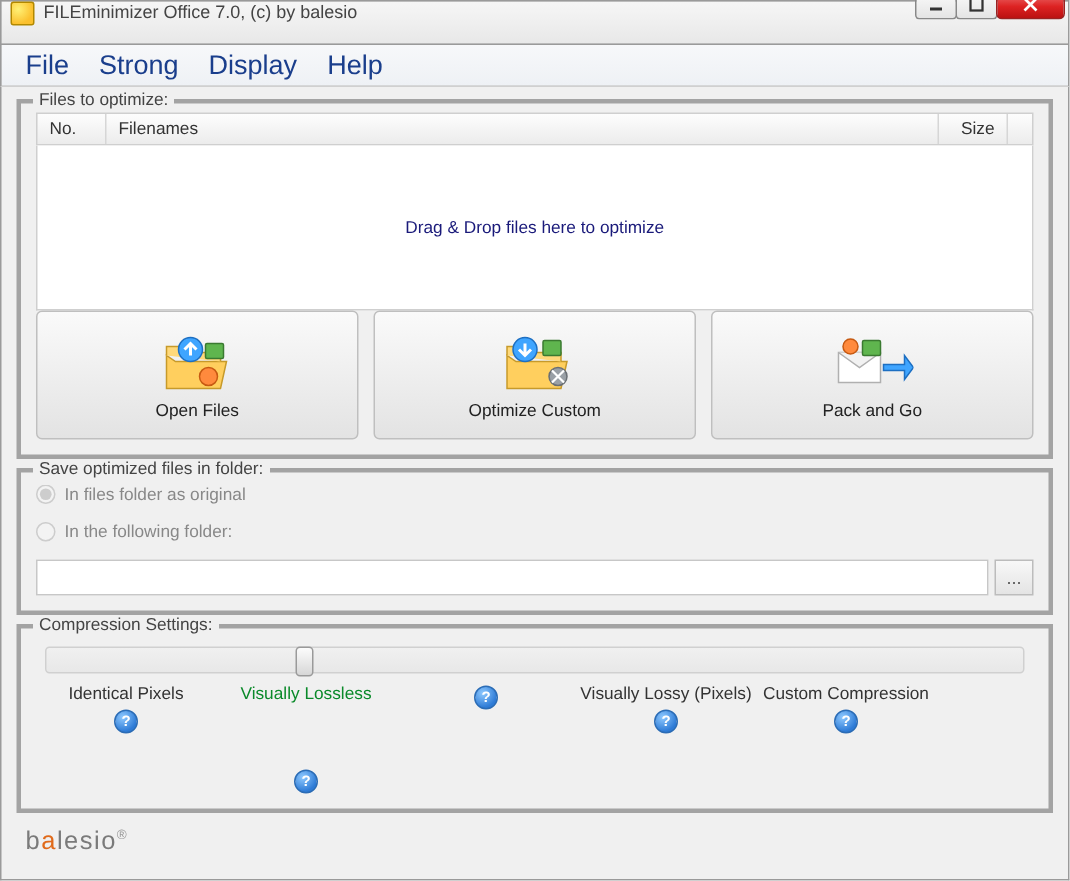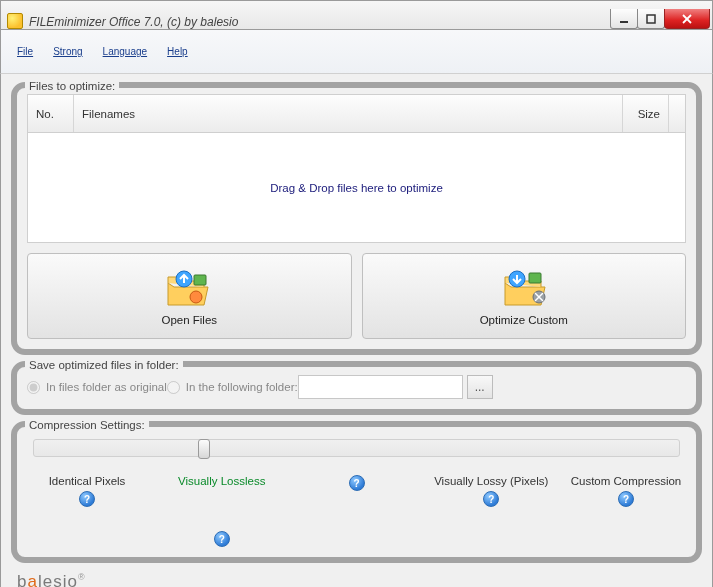--- a/index.html
+++ b/index.html
@@ -1,64 +1,64 @@
 <!DOCTYPE html>
 <html><head>
 <meta charset="utf-8">
 <style>
 * { box-sizing: border-box; margin: 0; padding: 0; font-family: "Segoe UI", Tahoma, sans-serif; }
 body { background: #ccc; width: 713px; height: 587px; overflow: hidden; }
 
 
-.titlebar { height: 30px; background: linear-gradient(#f6f6f6, #e8e8e8); border: 1px solid #9a9a9a; display: flex; align-items: flex-end; padding-left: 6px; font-style: italic; }
+.titlebar { height: 30px; background: linear-gradient(#f6f6f6, #e8e8e8); border: 1px solid #9a9a9a; display: flex; align-items: flex-start; padding-left: 6px; }
 .titlebar .app-icon { width: 16px; height: 16px; margin-right: 6px; background: radial-gradient(circle at 30% 30%, #fff176, #fbc02d 70%); border:1px solid #b28900; border-radius:2px; }
 .titlebar .title { font-size: 12px; color: #444; flex: 1; }
 .titlebar .winbtns { display: flex; height: 20px; margin-right:2px; margin-top:-8px;}
 .titlebar .winbtn { width: 28px; height: 20px; border:1px solid #888; border-top:none; display:flex; align-items:center; justify-content:center; font-size:10px; background:linear-gradient(#fdfdfd,#e4e4e4); margin-left:-1px;}
 .titlebar .winbtn.min, .titlebar .winbtn.max { color:#333; border-radius:0 0 3px 3px;}
 .titlebar .winbtn.close { width:46px; background:linear-gradient(#f08080,#d22 60%,#b11); color:#fff; border-color:#922; border-radius:0 0 4px 4px;}
 .titlebar .winbtn svg { width:10px; height:10px; }
 
 
-.menubar { height: 44px; background: linear-gradient(#f7f8fa,#eef1f5); border-left:1px solid #9a9a9a; border-right:1px solid #9a9a9a; border-bottom:1px solid #d0d0d0; display:flex; align-items:center; padding:0 6px; font-size:10px; color:#1a3e8c;text-decoration:underline;}
+.menubar { height: 28px; background: linear-gradient(#f7f8fa,#eef1f5); border-left:1px solid #9a9a9a; border-right:1px solid #9a9a9a; border-bottom:1px solid #d0d0d0; display:flex; align-items:center; padding:0 6px; font-size:18px; color:#1a3e8c;}
 .menubar .menuitem { padding: 4px 10px; cursor:default; }
 
 
 .client { border:1px solid #9a9a9a; border-top:none; background:#f0f0f0; padding:8px 10px 6px 10px; height:529px; display:flex; flex-direction:column; gap:6px;}
 
 
-.groupbox { border:6px solid #a3a3a3; border-radius:14px; padding:10px 10px 10px 10px; position:relative; background:#f0f0f0;}
+.groupbox { border:3px solid #a3a3a3; border-radius:0; padding:10px 10px 10px 10px; position:relative; background:#f0f0f0;}
 .groupbox > .legend { position:absolute; top:-8px; left:8px; background:#f0f0f0; padding:0 4px; font-size:11.5px; color:#444;}
 
 
 .files-area { padding-top:6px; }
-.listhdr { display:flex; background:linear-gradient(#fdfdfd,#ececec); border:1px solid #cfcfcf; font-size:11.5px; color:#333; height:39px; align-items:center;justify-content:flex-end;}
+.listhdr { display:flex; background:linear-gradient(#fdfdfd,#ececec); border:1px solid #cfcfcf; font-size:11.5px; color:#333; height:22px; align-items:center;justify-content:flex-end;}
 .listhdr .col { padding:0 8px; border-right:1px solid #d6d6d6; height:100%; display:flex; align-items:center;}
 .listhdr .col.no{ width:46px;} .listhdr .col.fn{ flex:1;} .listhdr .col.sz{ width:46px; justify-content:flex-end;} .listhdr .col.pad{ width:14px; border-right:none;}
 .listbody { border:1px solid #cfcfcf; border-top:none; height:110px; background:#fff; display:flex; align-items:center; justify-content:center; font-size:11.5px; color:#1a1a7a;}
 
 
-.bigbtn-row { display:flex; gap:10px; margin-top:10px;}
+.bigbtn-row { display:flex; gap:10px; }
 .bigbtn { flex:1; height:86px; border:1px solid #bfbfbf; border-radius:4px; background:linear-gradient(#fafafa,#e3e3e3); display:flex; flex-direction:column; align-items:center; justify-content:center; font-size:11.5px; color:#222; cursor:default;}
 .bigbtn .icon { height:44px; display:flex; align-items:center; justify-content:center; margin-bottom:3px;}
 
 
-.save-group { display:flex; flex-direction:row; gap:0; padding-top:8px;}
+.save-group { display:flex; flex-direction:column; gap:12px; padding-top:8px;justify-content:flex-end;}
 .radio-row { display:flex; align-items:center; gap:6px; font-size:11.5px; color:#888;}
 .radio-row input[type=radio]{ accent-color:#888;}
 .path-row { display:flex; gap:4px;}
 .path-row input[type=text]{ flex:1; height:24px; border:1px solid #c7c7c7; background:#fff; font-size:12px; padding:0 4px;}
 .path-row button{ width:26px; height:24px; border:1px solid #bcbcbc; background:linear-gradient(#f8f8f8,#e4e4e4); font-size:12px; color:#555;}
 
 
 .comp-group { padding-top:10px;}
 .slider-area { padding:2px 6px 0 6px; }
 .slider-track { position:relative; height:18px; border:1px solid #d0d0d0; background:linear-gradient(#f0f0f0,#e8e8e8); border-radius:3px;}
 .slider-thumb { position:absolute; top:-1px; width:12px; height:20px; background:linear-gradient(#fcfcfc,#d7d7d7); border:1px solid #9a9a9a; border-radius:3px;}
-.comp-labels { margin-top:18px; display:flex; justify-content:space-between; font-size:11.5px; color:#333;}
+.comp-labels { margin-top:8px; display:flex; justify-content:flex-start; font-size:11.5px; color:#333;}
 .comp-labels .lab { display:flex; flex-direction:column; align-items:center; gap:4px; width:120px; text-align:center;}
 .comp-labels .lab.active { color:#0a8a2a;gap:44px; }
 .helpicon { width:16px; height:16px; border-radius:50%; background:radial-gradient(circle at 35% 30%, #8ec9ff, #2e7bd6 70%); display:flex; align-items:center; justify-content:center; color:#fff; font-size:10px; font-weight:bold; border:1px solid #2b6cb5;}
 
 
 .footer { display:flex; align-items:center; padding:0 6px; height:26px;}
 .logo { font-size:17px; color:#7a7a7a; letter-spacing:1px; font-family:"Segoe UI", sans-serif;text-align:center;}
 .logo b{ color:#e06a1a; font-weight:normal;}
 .logo .reg{ font-size:9px; vertical-align:top; color:#999;}
 
@@ -85,21 +85,21 @@
           <line x1="1" y1="1" x2="9" y2="9" stroke="#fff" stroke-width="1.8"></line>
           <line x1="9" y1="1" x2="1" y2="9" stroke="#fff" stroke-width="1.8"></line>
         </svg>
       </div>
   </div>
 </div>
 
 <div class="menubar">
   <div class="menuitem">File</div>
   <div class="menuitem">Strong</div>
-  <div class="menuitem">Language</div>
+  <div class="menuitem">Display</div>
   <div class="menuitem">Help</div>
 </div>
 
 <div class="client">
 
   <div class="groupbox files-area">
     <div class="legend">Files to optimize:</div>
     <div class="listhdr">
       <div class="col no">No.</div>
       <div class="col fn">Filenames</div>
@@ -131,20 +131,32 @@
             <path d="M6 14 L6 8 L18 8 L22 12 L42 12 L42 18" fill="#ffd97a" stroke="#c79a2a"></path>
             <circle cx="18" cy="10" r="8" fill="#3fa5ff" stroke="#1d6fc2"></circle>
             <path d="M18 6 L18 14 M14 10 L18 14 L22 10" stroke="#fff" stroke-width="2" fill="none"></path>
             <rect x="30" y="4" width="12" height="10" rx="1" fill="#5fb54e" stroke="#3a7a30"></rect>
             <circle cx="40" cy="28" r="6" fill="#9aa0a6" stroke="#6a6f74"></circle>
             <path d="M36 24 L44 32 M44 24 L36 32" stroke="#fff" stroke-width="1.5"></path>
           </svg>
         </div>
         <span>Optimize Custom</span>
       </div>
+      <div class="bigbtn">
+        <div class="icon">
+          <svg width="54" height="40" viewBox="0 0 54 40">
+            <rect x="4" y="12" width="28" height="20" fill="#fff" stroke="#b0b0b0"></rect>
+            <path d="M4 12 L18 22 L32 12" fill="#f2f2f2" stroke="#b0b0b0"></path>
+            <rect x="20" y="4" width="12" height="10" rx="1" fill="#5fb54e" stroke="#3a7a30"></rect>
+            <circle cx="12" cy="8" r="5" fill="#ff8a3d" stroke="#c75a12"></circle>
+            <path d="M34 20 L48 20 L48 14 L54 22 L48 30 L48 24 L34 24 Z" fill="#3fa5ff" stroke="#1d6fc2"></path>
+          </svg>
+        </div>
+        <span>Pack and Go</span>
+      </div>
     </div>
   </div>
 
   <div class="groupbox save-group">
     <div class="legend">Save optimized files in folder:</div>
     <label class="radio-row">
       <input type="radio" name="saveopt" checked="" disabled="" style="">
       <span>In files folder as original</span>
     </label>
     <label class="radio-row">

